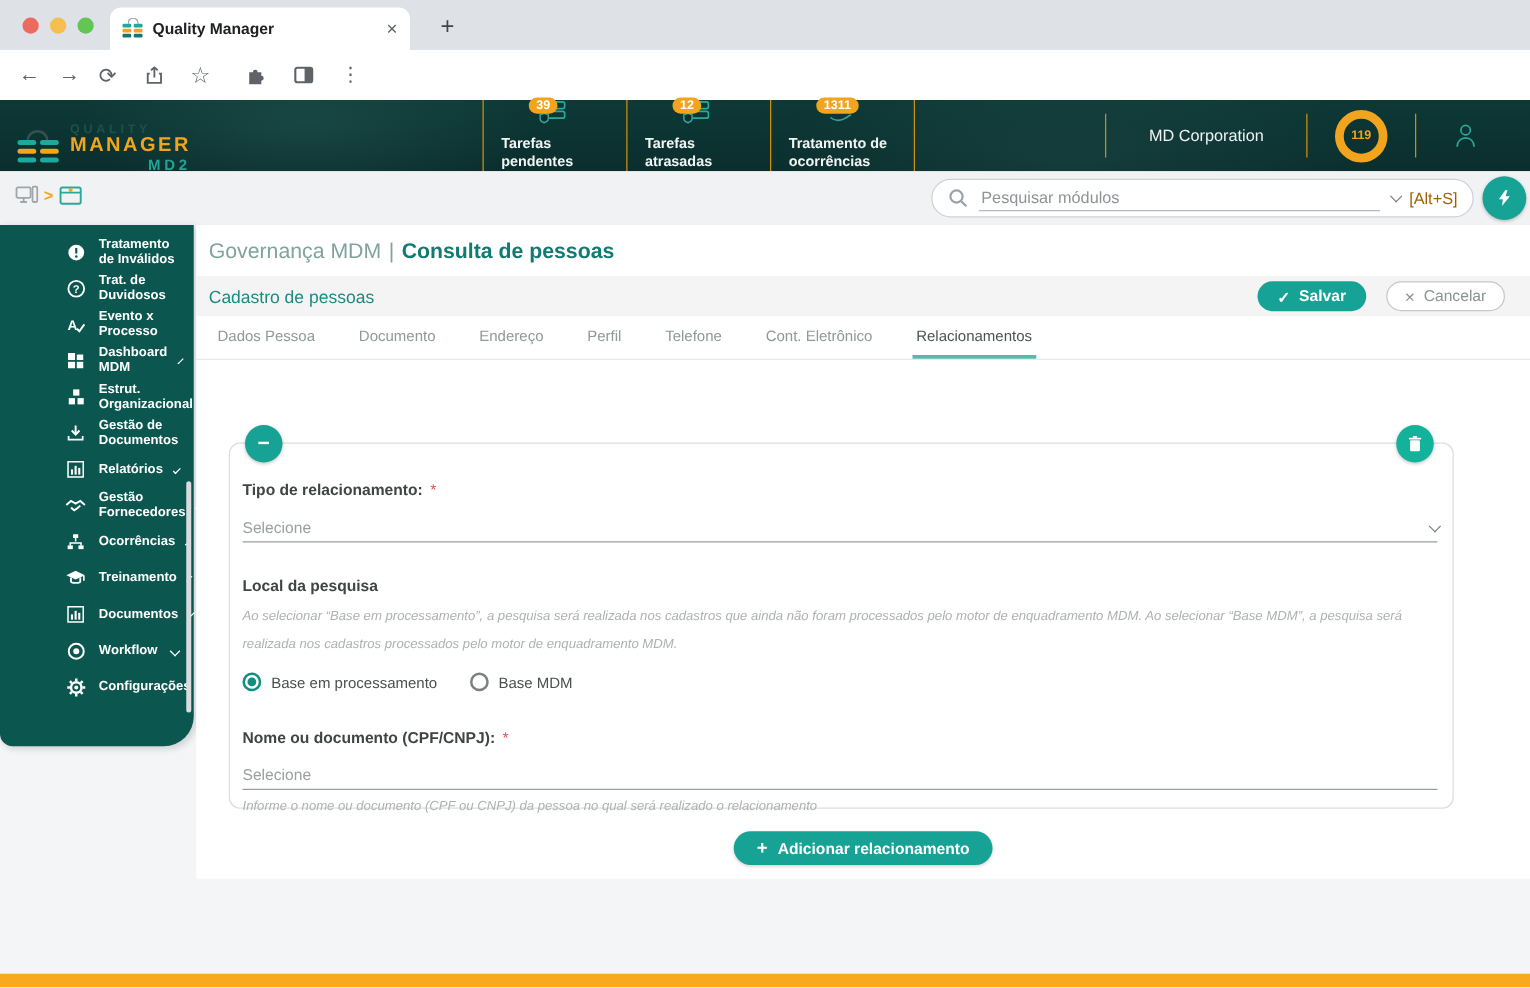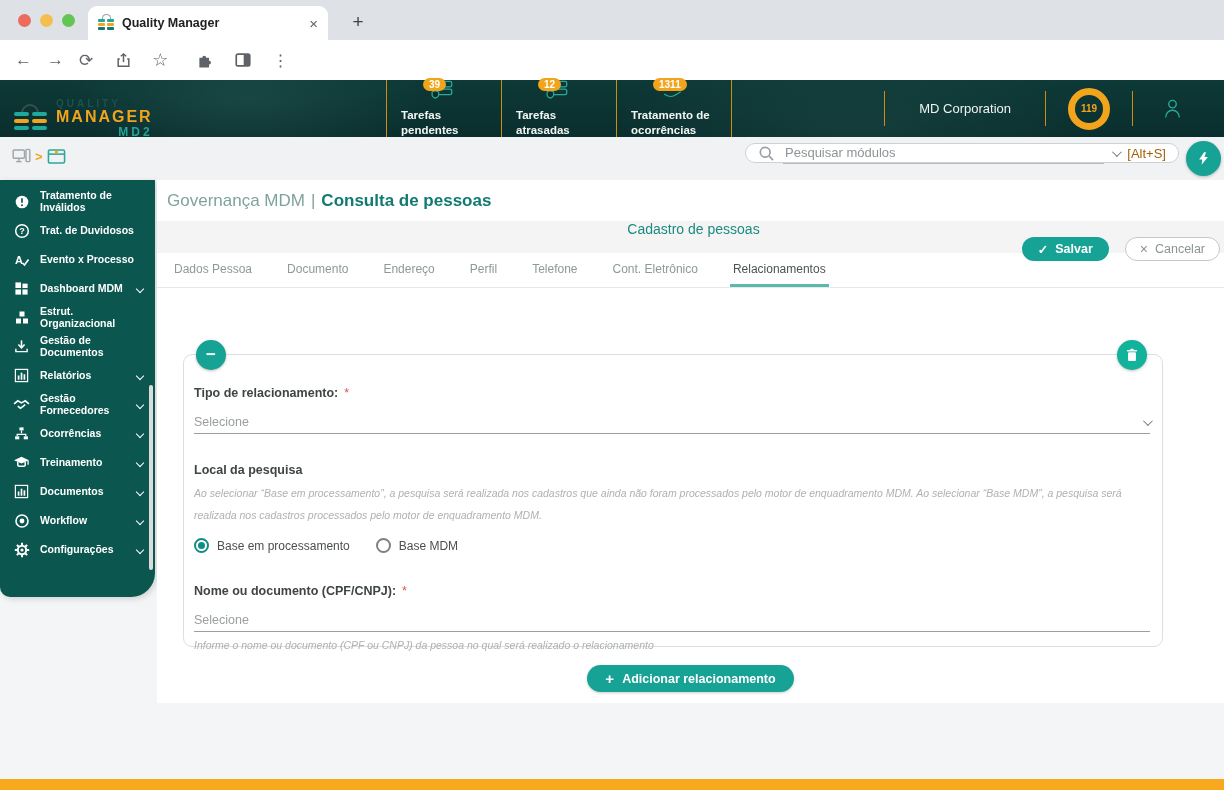--- a/index.html
+++ b/index.html
@@ -55,42 +55,42 @@
   .hdr-div { width:1px; height:60%; background:#cf8d10; }
   .ring-wrap { padding:0 22px; display:flex; align-items:center; }
   .ring { width:42px; height:42px; border:7px solid #f2a51c; border-radius:50%; display:flex; align-items:center; justify-content:center; }
   .ring span { color:#f2a51c; font-size:10px; font-weight:bold; }
   .hdr-user { display:flex; align-items:center; gap:10px; padding:0 40px 0 28px; }
 
   
   .strip { position:absolute; left:0; top:137px; width:1224px; height:43px; background:#f1f2f3; }
   .crumb-icons { position:absolute; left:12px; top:10px; display:flex; align-items:center; gap:4px; }
   .crumb-sep { color:#f2a51c; font-weight:bold; font-size:13px; }
-  .search-pill { position:absolute; left:745px; top:6px; width:434px; height:20px; background:#fff; border:1px solid #cfd2d4; border-radius:16px; display:flex; align-items:center; padding:0 12px; gap:8px; }
+  .search-pill { position:absolute; left:745px; top:6px; width:434px; height:31px; background:#fff; border:1px solid #cfd2d4; border-radius:16px; display:flex; align-items:center; padding:0 12px; gap:8px; }
   .search-input { border:none; outline:none; border-bottom:1px solid #b7bbbd; flex:1; font-size:13px; color:#555; padding:2px 0 3px 2px; background:transparent; font-family:"Liberation Sans",sans-serif; }
   .search-input::placeholder { color:#8d9396; }
   .chev { width:7px; height:7px; border-right:1.6px solid #777f82; border-bottom:1.6px solid #777f82; transform:rotate(45deg) translateY(-2px); flex:0 0 7px; }
   .shortcut { font-size:13px; color:#a16207; }
   .bolt-btn { position:absolute; left:1186px; top:4px; width:35px; height:35px; border-radius:50%; background:#17a296; display:flex; align-items:center; justify-content:center; box-shadow:0 1px 3px rgba(0,0,0,.25); cursor:pointer; }
 
   
   .sidebar { position:absolute; left:0; top:180px; width:155px; height:417px; background:#0b5750; border-radius:0 0 24px 10px; padding:7px 0 6px 0; box-shadow:2px 2px 6px rgba(0,0,0,.15); }
-  .side-item { height:29px; display:flex; align-items:center; padding:0 10px 0 13px; gap:10px; cursor:pointer; }
+  .side-item { height:29px; display:flex; align-items:center; padding:0 10px 0 13px; gap:10px; cursor:pointer;margin-left:39px; }
   .side-item .lbl { color:#fff; font-size:10.5px; font-weight:bold; flex:1; line-height:1.1; }
   .side-chev { width:6px; height:6px; border-right:1.6px solid #fff; border-bottom:1.6px solid #fff; transform:rotate(45deg); margin-right:2px; }
   .side-scroll { position:absolute; right:2px; top:205px; width:4px; height:185px; background:#d9dcdc; border-radius:2px; }
   .sicon { width:17px; height:17px; flex:0 0 17px; display:flex; align-items:center; justify-content:center; }
 
   
   .content { position:absolute; left:157px; top:180px; width:1067px; height:523px; background:#fff; }
   .page-title-row { padding:11px 0 0 10px; font-size:17px; }
   .title-prefix { color:#7fa39d; }
   .title-sep { color:#7fa39d; padding:0 6px; }
   .title-main { color:#117a72; font-weight:bold; }
-  .section-bar { margin-top:10px; height:32px; background:#f4f4f5; display:flex; align-items:center; padding:0 4px 0 10px;flex-direction:column; }
+  .section-bar { margin-top:10px; height:32px; background:#f4f4f5; display:flex; align-items:center; padding:0 20px 0 10px; }
   .section-title { color:#1b8a80; font-size:14px; }
   .action-btns { margin-left:auto; display:flex; gap:16px; }
   .btn-save { background:#17a296; color:#fff; border:none; border-radius:13px; height:24px; padding:0 16px; font-size:12.5px; font-weight:bold; display:flex; align-items:center; gap:7px; cursor:pointer; font-family:"Liberation Sans",sans-serif; }
   .btn-cancel { background:#fff; color:#8b9492; border:1px solid #c4c9c8; border-radius:13px; height:24px; padding:0 14px; font-size:12.5px; display:flex; align-items:center; gap:7px; cursor:pointer; font-family:"Liberation Sans",sans-serif; }
   .btn-cancel .x { font-size:14px; }
   .tabs { height:35px; border-bottom:1px solid #e7e9e9; display:flex; align-items:stretch; gap:29px; padding-left:14px; }
   .tabitem { font-size:12px; color:#8d9a97; display:flex; align-items:center; cursor:pointer; border-bottom:3px solid transparent; padding:0 3px; }
   .tabitem.active { color:#4a5553; border-bottom-color:#5ab9aa; }
 
   .panel { position:relative; margin:66px 0 0 26px; width:980px; height:293px; border:1px solid #dcdedf; border-radius:9px; padding:28px 12px 0 10px; }

